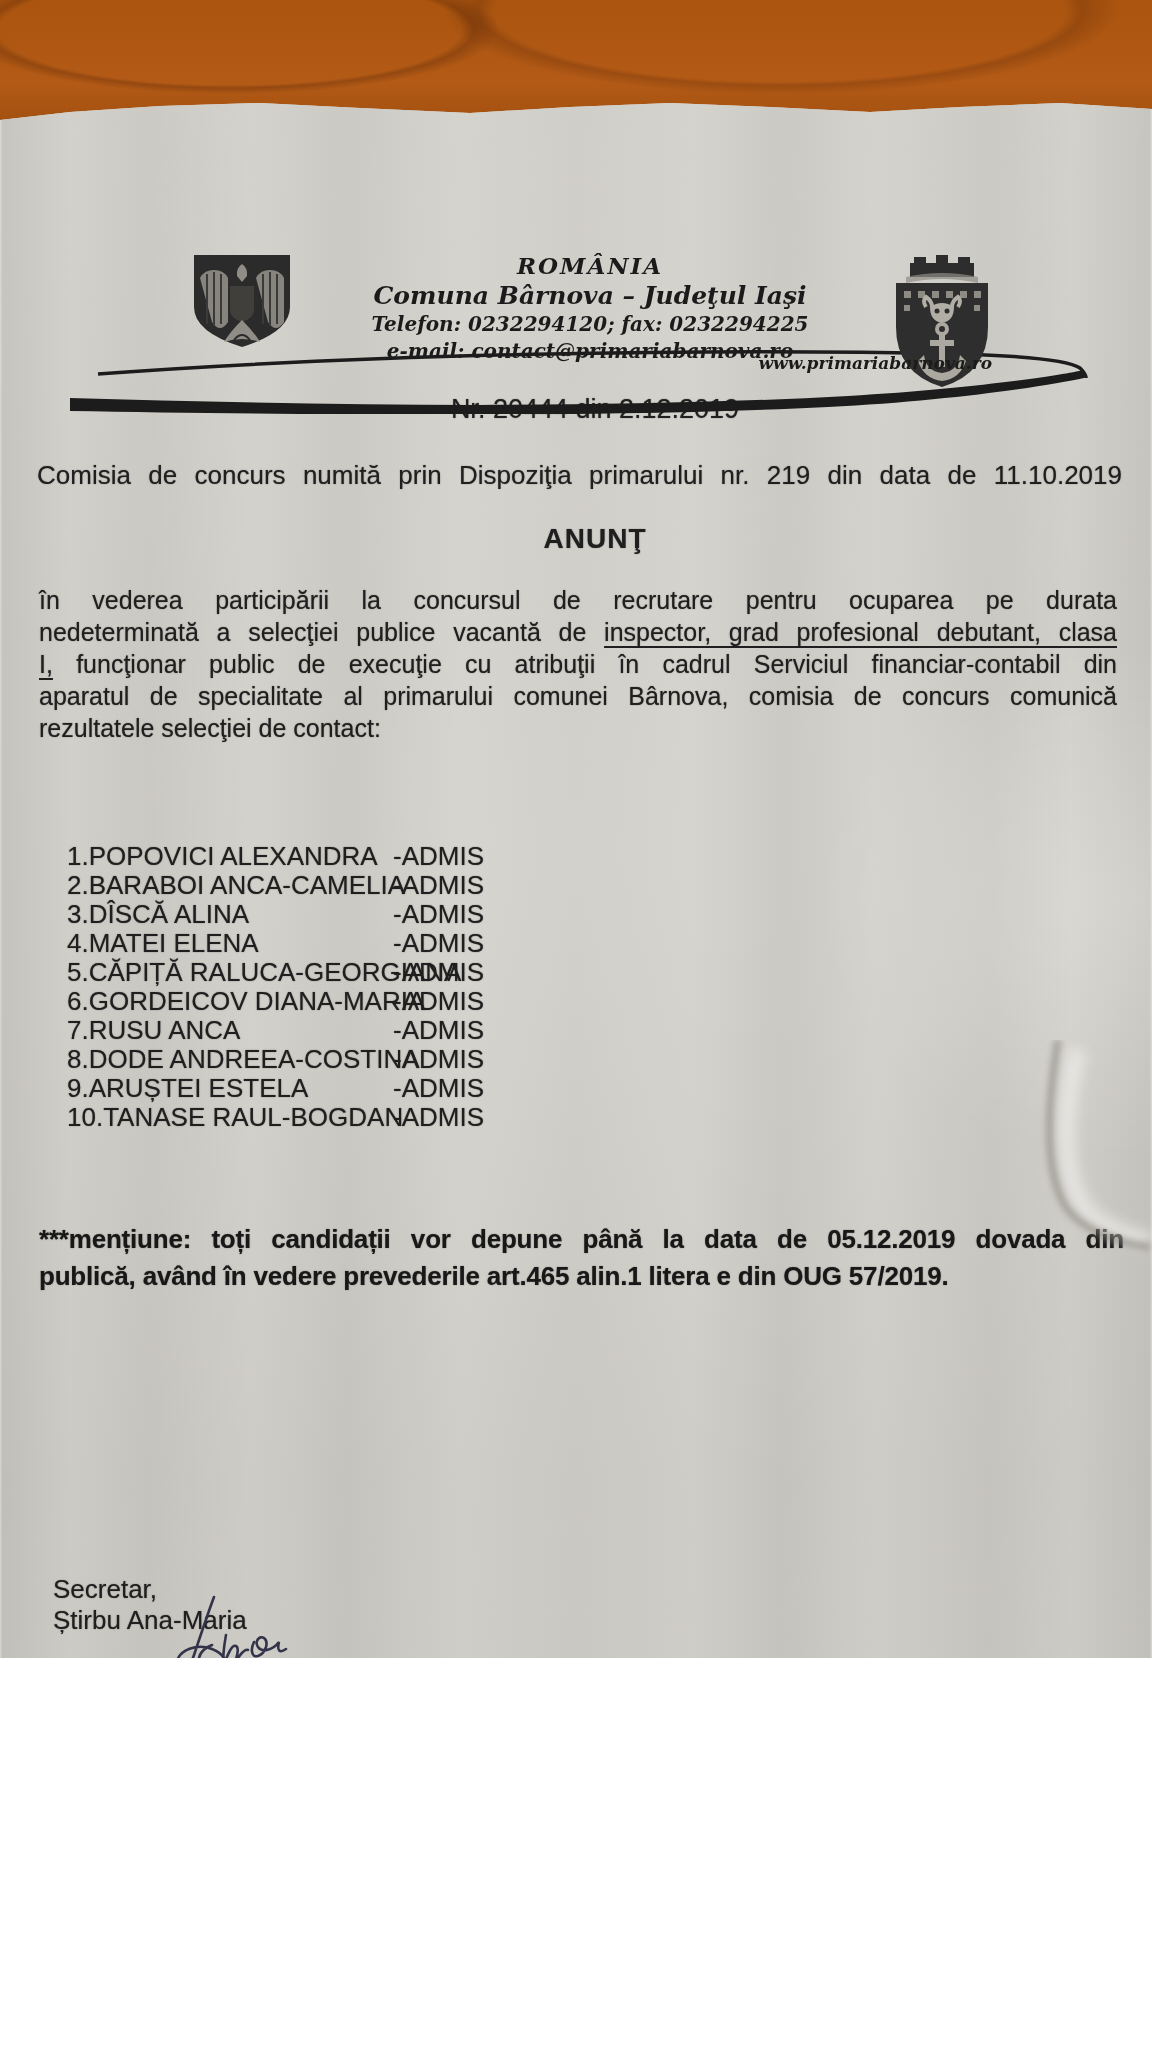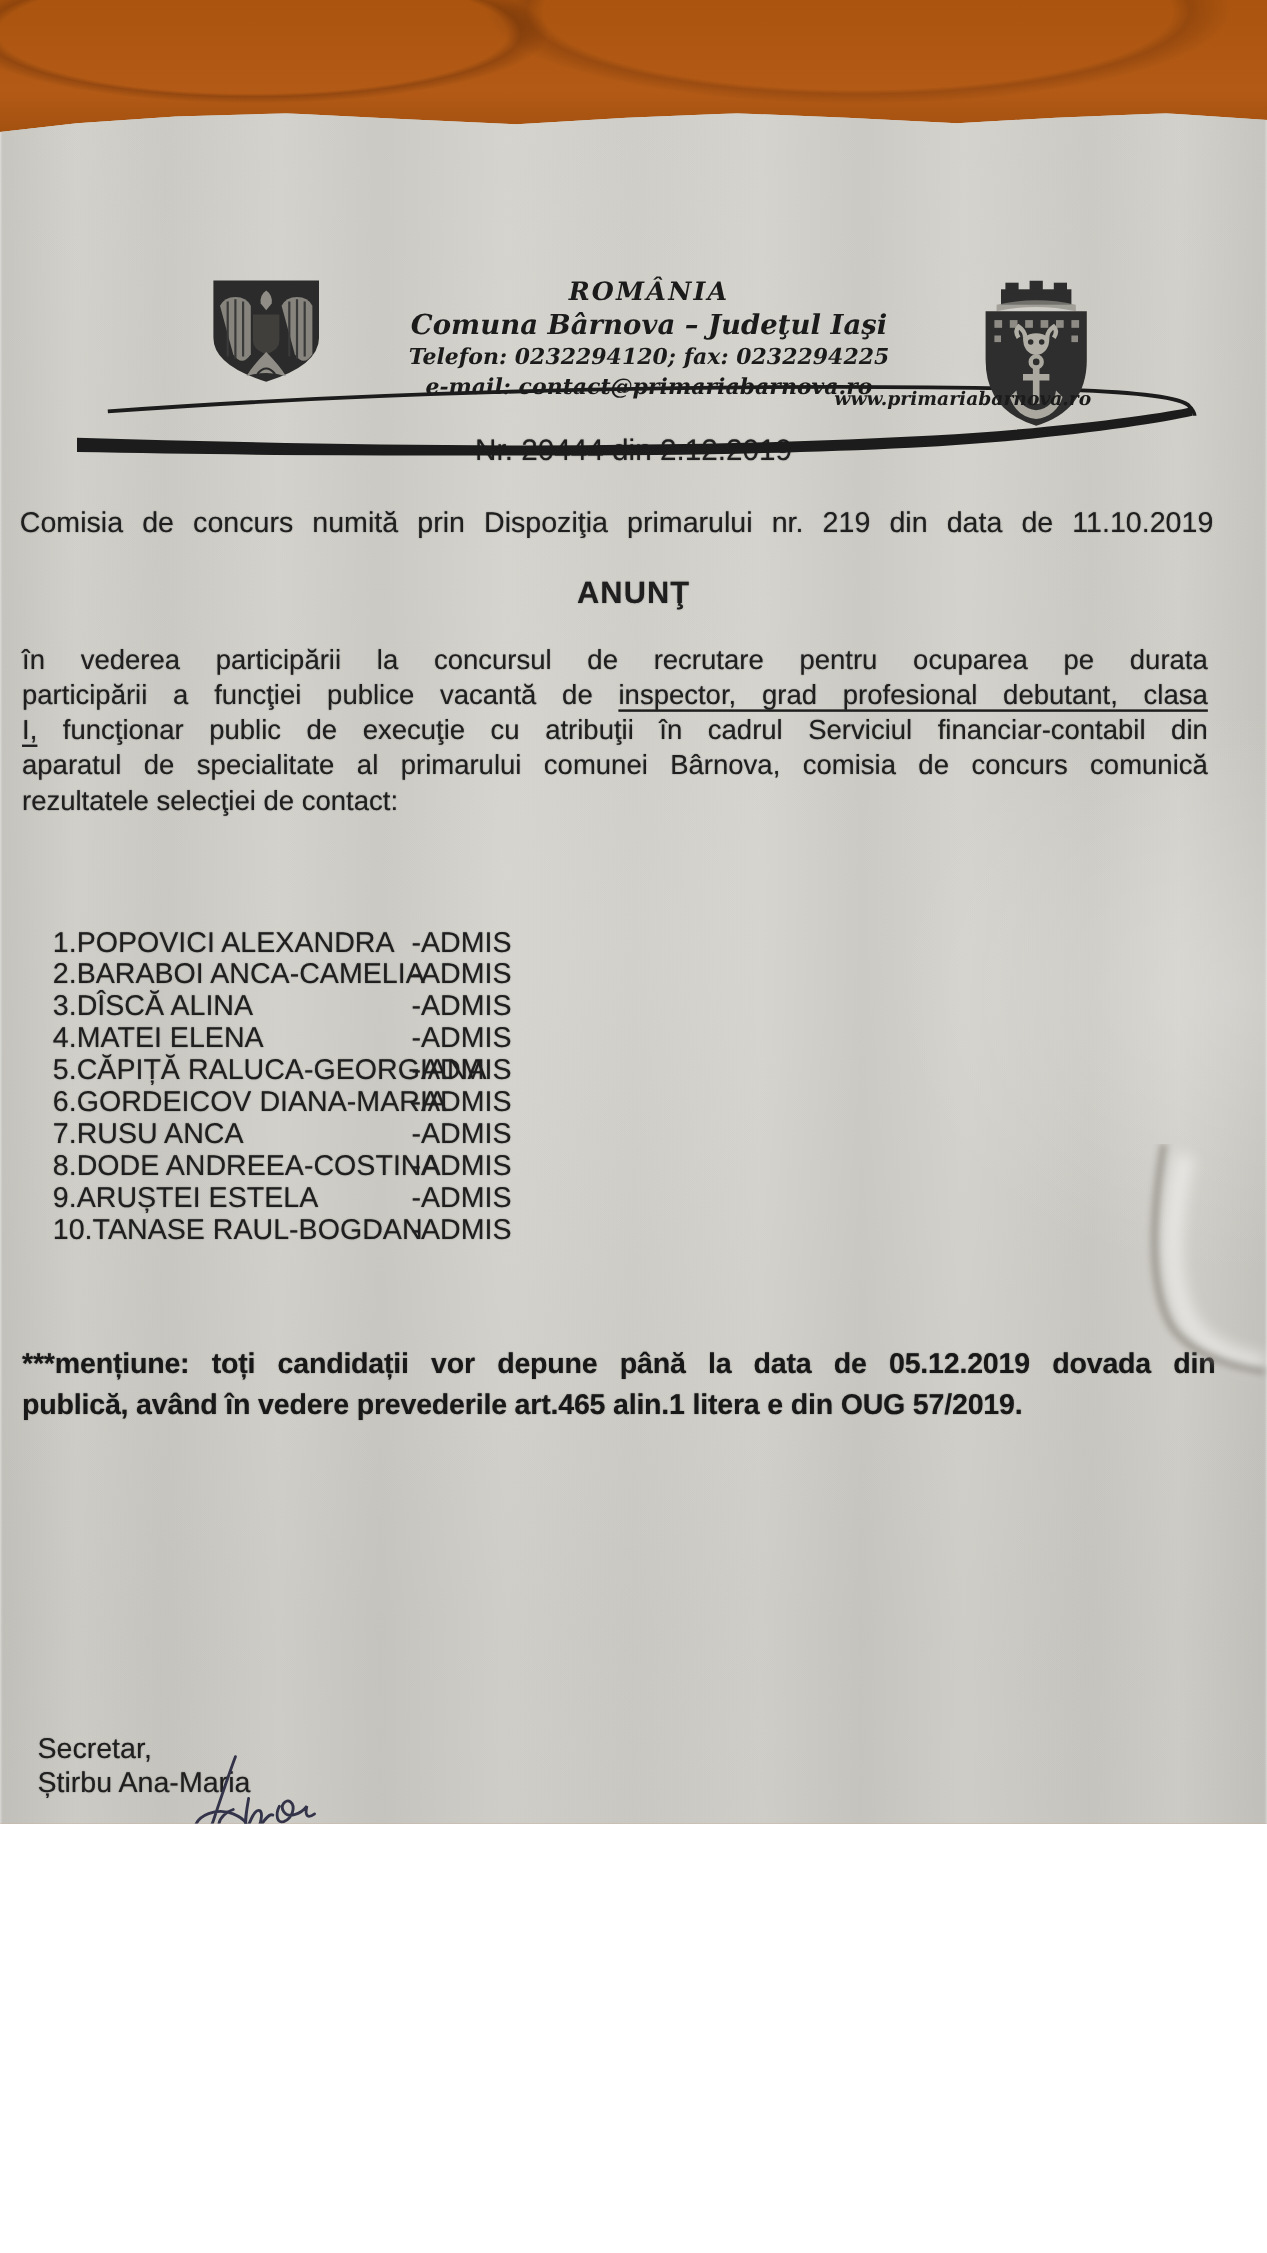--- a/index.html
+++ b/index.html
@@ -18,21 +18,21 @@
   .paper{position:absolute;left:0;top:0;width:1152px;height:2048px;
     clip-path:polygon(0px 120px,70px 112px,160px 106px,260px 103px,360px 108px,470px 113px,570px 107px,670px 103px,770px 107px,870px 112px,960px 107px,1060px 103px,1152px 109px,
       1152px 1897px,1050px 1900px,950px 1895px,850px 1892px,750px 1896px,650px 1901px,550px 1904px,450px 1900px,350px 1895px,250px 1892px,150px 1896px,60px 1901px,0px 1904px);
     background-color:#d2d0c9;
     background-image:
       radial-gradient(38% 18% at 97% 44%, rgba(255,255,255,0.20), rgba(255,255,255,0) 70%),
       radial-gradient(140% 95% at 50% 42%, rgba(255,255,255,0.10), rgba(0,0,0,0.08) 97%),
       linear-gradient(90deg, rgba(0,0,0,0.05) 0%, rgba(255,255,255,0.04) 6%, rgba(0,0,0,0.03) 13%, rgba(255,255,255,0.04) 22%, rgba(0,0,0,0.04) 30%, rgba(255,255,255,0.05) 40%, rgba(0,0,0,0.02) 50%, rgba(255,255,255,0.04) 60%, rgba(0,0,0,0.04) 68%, rgba(255,255,255,0.05) 76%, rgba(0,0,0,0.03) 86%, rgba(255,255,255,0.04) 93%, rgba(0,0,0,0.05) 100%),
       linear-gradient(180deg,#d9d7d0 0%,#d2d0c9 30%,#cfcdc6 72%,#d6d4cd 100%);
     box-shadow:inset 0 4px 3px rgba(255,255,255,0.55), inset 0 -4px 3px rgba(255,255,255,0.5);}
-  .print{color:#1f1f1f;text-shadow:0 0 1.2px rgba(28,28,28,0.6);}
+  .print{color:#1f1f1f;text-shadow:0 0 1.2px rgba(28,28,28,0.6);margin-left:19px;}
   
   .lh-text{position:absolute;left:300px;top:252px;width:580px;text-align:center;
     font-family:"DejaVu Serif",serif;font-style:italic;font-weight:bold;color:#1b1b1b;}
   .lh-country{font-size:23px;line-height:28px;letter-spacing:2px;}
   .lh-muni{font-size:25px;line-height:31px;}
   .lh-phone{font-size:20px;line-height:27px;}
   .lh-email{font-size:20px;line-height:26px;}
   .emblem-left{position:absolute;left:190px;top:252px;width:104px;height:98px;z-index:3;}
   .emblem-right{position:absolute;left:888px;top:255px;width:108px;height:138px;z-index:3;}
   .swoosh{position:absolute;left:68px;top:348px;width:1022px;height:66px;z-index:2;}
@@ -123,21 +123,21 @@
 
     <div class="doc-number print">Nr. 20444 din 2.12.2019</div>
 
     <div class="committee print">Comisia de concurs numită prin Dispoziţia primarului nr. 219 din data de 11.10.2019</div>
 
     <div class="title print">ANUNŢ</div>
 
     <div class="para print">
       <div class="para-line">în vederea participării la concursul de recrutare pentru ocuparea pe durata</div>
       <div class="para-line">
-        <span>participării a funcţiei publice vacantă de</span>
+        <span>nedeterminată a selecţiei publice vacantă de</span>
         <span class="u">inspector, grad profesional debutant, clasa</span>
       </div>
       <div class="para-line">
         <span class="u">I,</span>
         <span>funcţionar public de execuţie cu atribuţii în cadrul Serviciul financiar-contabil din</span>
       </div>
       <div class="para-line">aparatul de specialitate al primarului comunei Bârnova, comisia de concurs comunică</div>
       <div class="para-line last">rezultatele selecţiei de contact:</div>
     </div>
 

